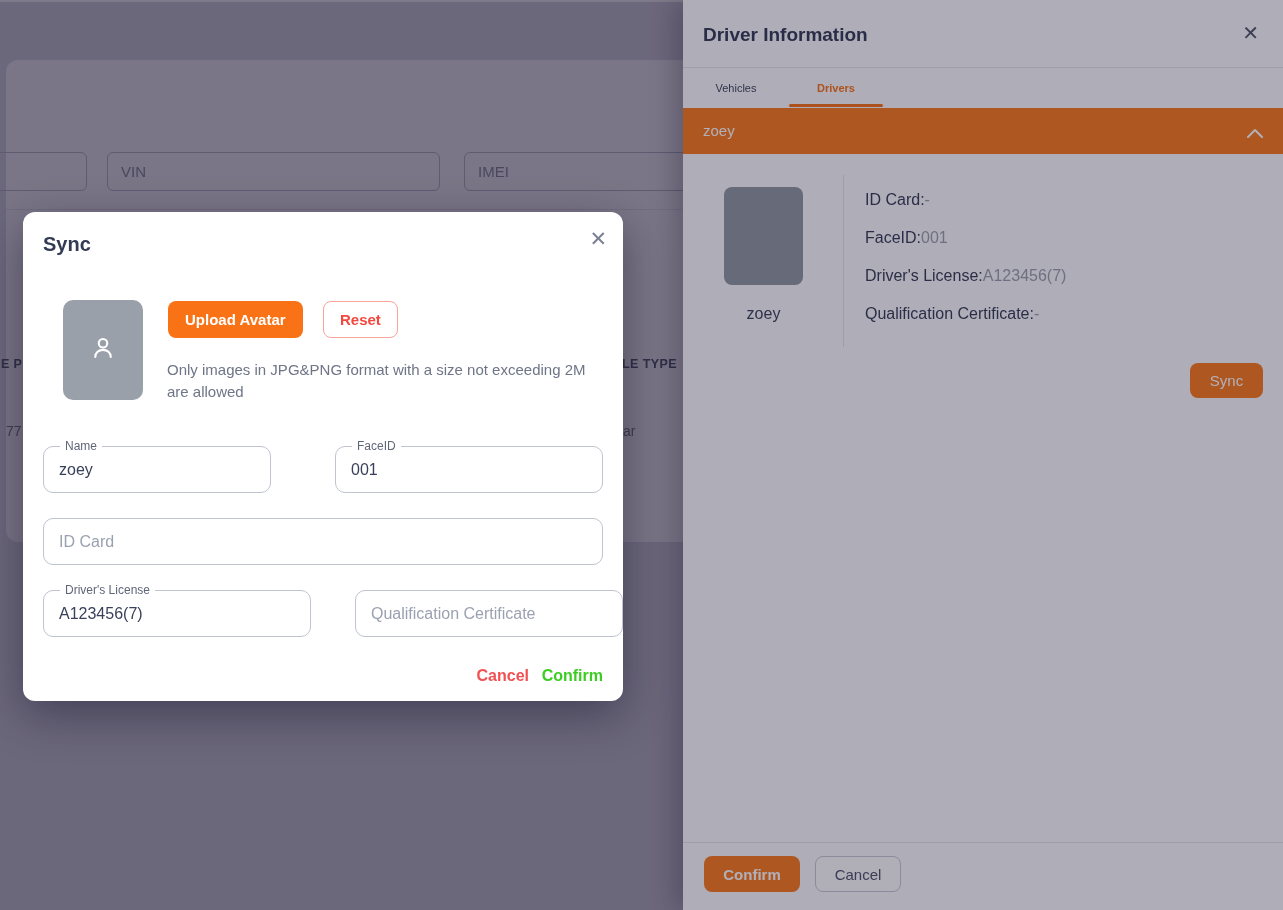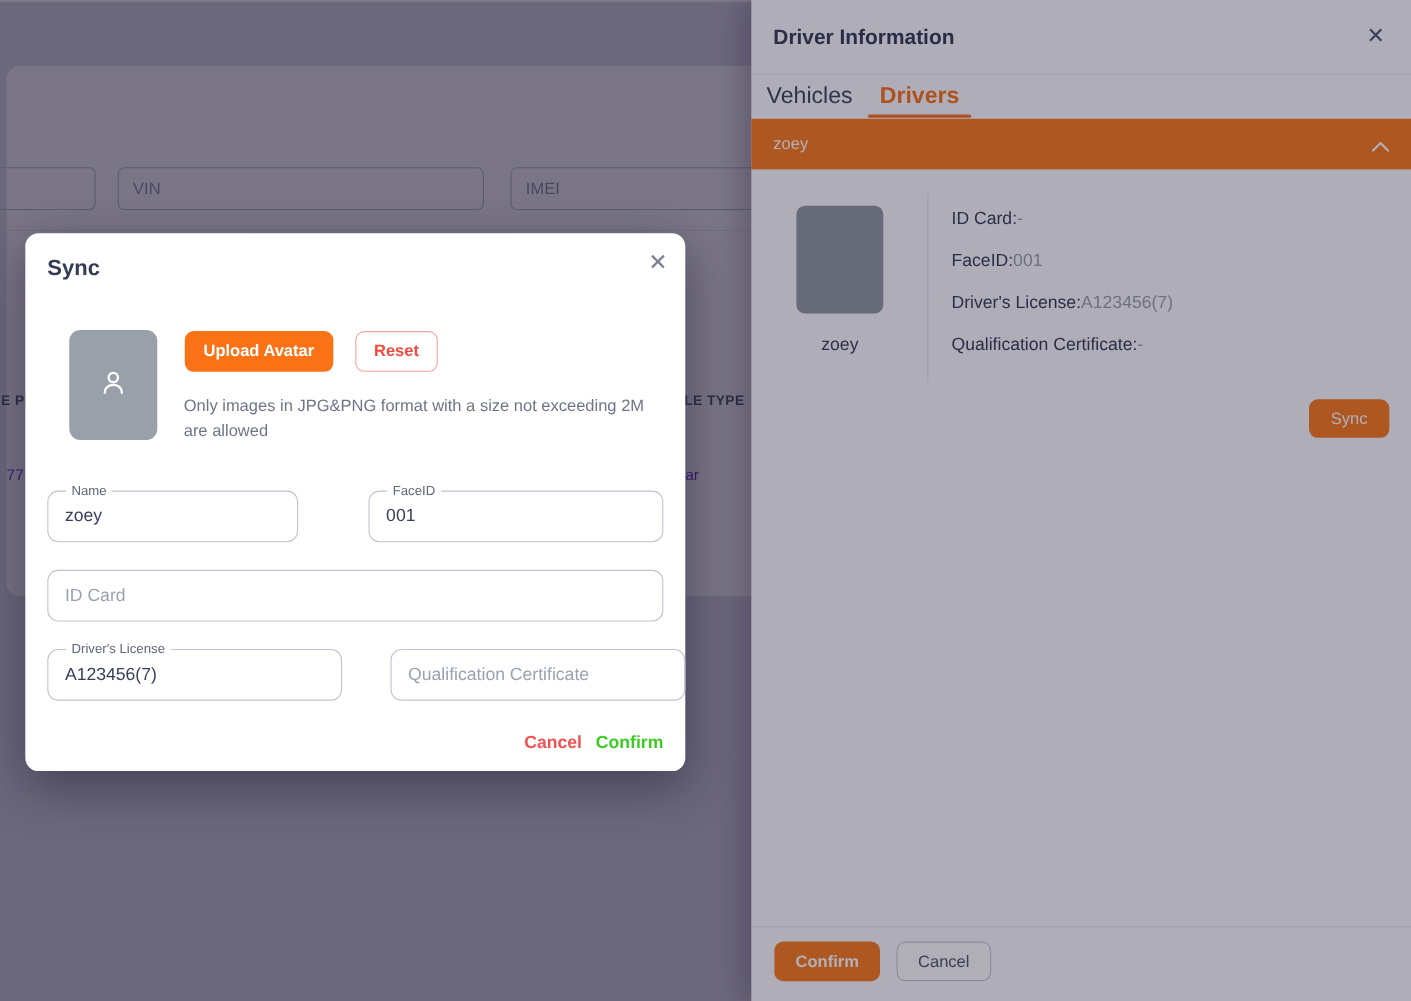--- a/index.html
+++ b/index.html
@@ -8,34 +8,34 @@
   .stage { position:relative; width:1283px; height:910px; overflow:hidden; }
 
   
   .page { position:absolute; inset:0; background:#d8d5e1; border-top:2px solid #ffffff; z-index:0; }
   .p-card { position:absolute; left:6px; top:58px; width:1014px; height:482px; background:#f7f6fa; border-radius:12px; }
   .p-input { position:absolute; top:92px; height:39px; border:1px solid #b6bac7; border-radius:6px;
              background:transparent; font-size:15px; color:#6d7487; padding:0 13px; outline:none; }
   .p-input::placeholder { color:#848b9b; }
   .p-divider { position:absolute; left:0; top:149px; width:1014px; height:1px; background:#e4e3ec; }
   .frag-h { position:absolute; font-size:12.5px; font-weight:700; letter-spacing:.4px; color:#4b5268; }
-  .frag-c { position:absolute; font-size:14px; color:#6d28d9;text-align:center; }
+  .frag-c { position:absolute; font-size:14px; color:#737373;text-align:center; }
 
   
   .overlay { position:absolute; inset:0; background:rgba(26,20,46,0.34); }
   .overlay-1 { z-index:10; } .overlay-2 { z-index:30; }
 
   
   .drawer { position:absolute; left:683px; top:0; width:600px; height:910px; background:#fcfcfd;
             z-index:20; box-shadow:-8px 0 24px rgba(20,15,40,.28); }
   .d-title { position:absolute; left:20px; top:24px; font-size:19px; font-weight:600; color:#333b54; }
   .d-close { position:absolute; right:24px; top:23px; font-size:20px; color:#4e5568; background:none; border:none; cursor:pointer; line-height:1; }
   .d-head-divider { position:absolute; left:0; top:67px; width:600px; height:1px; background:#e5e6ec; }
   .d-tab { position:absolute; top:68px; width:100px; height:40px; line-height:40px; text-align:center;
-           font-size:21px; color:#3c445c; background:none; border:none; cursor:pointer; }
+           font-size:11px; color:#3c445c; background:none; border:none; cursor:pointer; }
   .d-tab.active { color:#f97316; font-weight:700; }
   .d-tab.active::after { content:""; position:absolute; left:3px; right:3px; bottom:1px; height:3px; background:#f97316; border-radius:2px; }
   .d-accordion { position:absolute; left:0; top:108px; width:600px; height:46px; background:#fb7a1a;
                  border:none; cursor:pointer; text-align:left; }
   .d-accordion .acc-label { position:absolute; left:20px; top:0; line-height:46px; color:#ffffff; font-size:15px; font-family:inherit; }
   .d-accordion .acc-chevron { position:absolute; right:20px; top:18px; }
   .d-avatar { position:absolute; left:41px; top:187px; width:79px; height:98px; border-radius:8px; background:#8f96a0; }
   .d-avatar-name { position:absolute; left:41px; top:305px; width:79px; text-align:center; font-size:16px; color:#3a425a; }
   .d-vdivider { position:absolute; left:160px; top:175px; width:1px; height:172px; background:#e3e4ea; }
   .d-details { position:absolute; left:182px; top:190px; }

